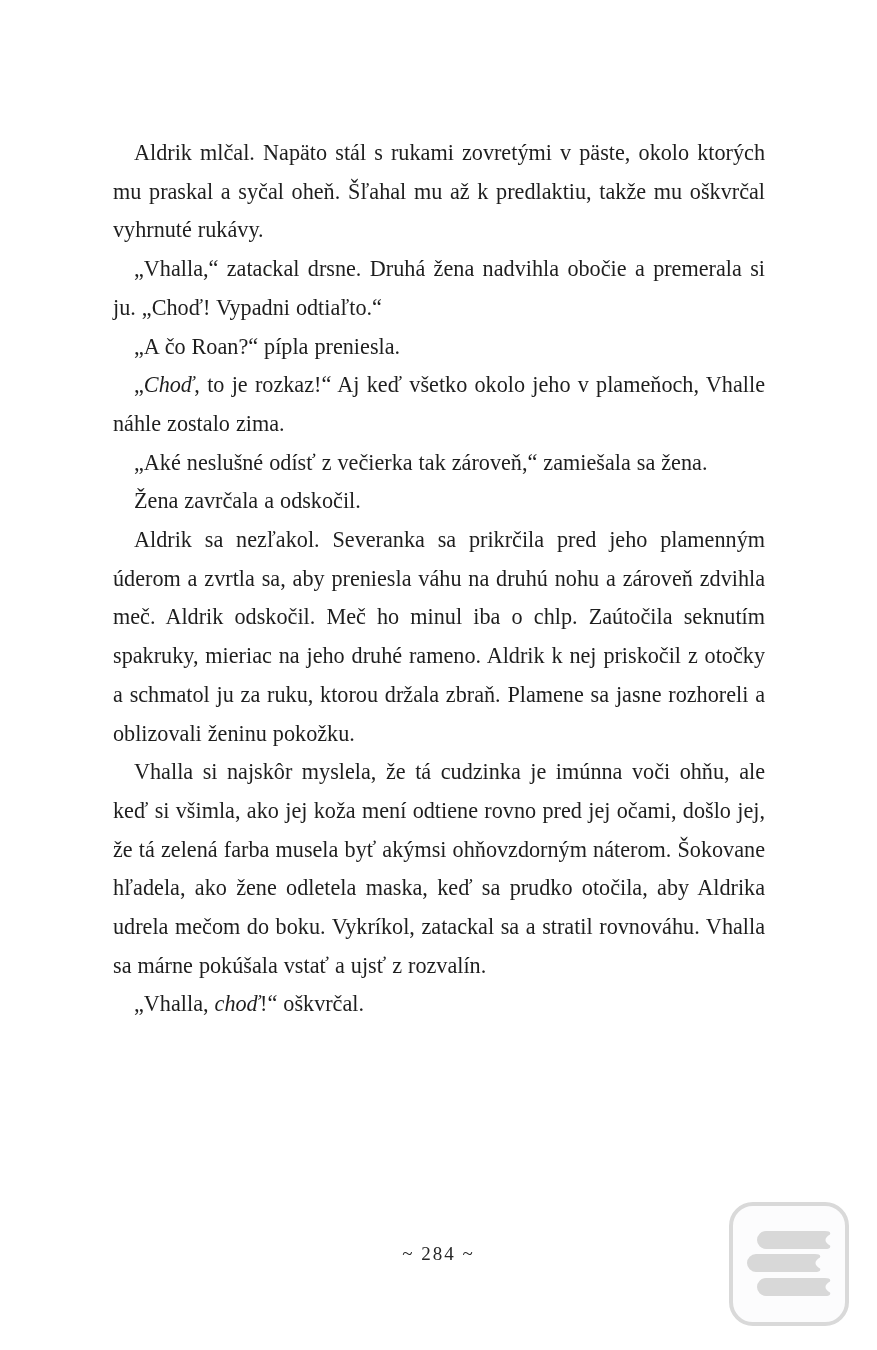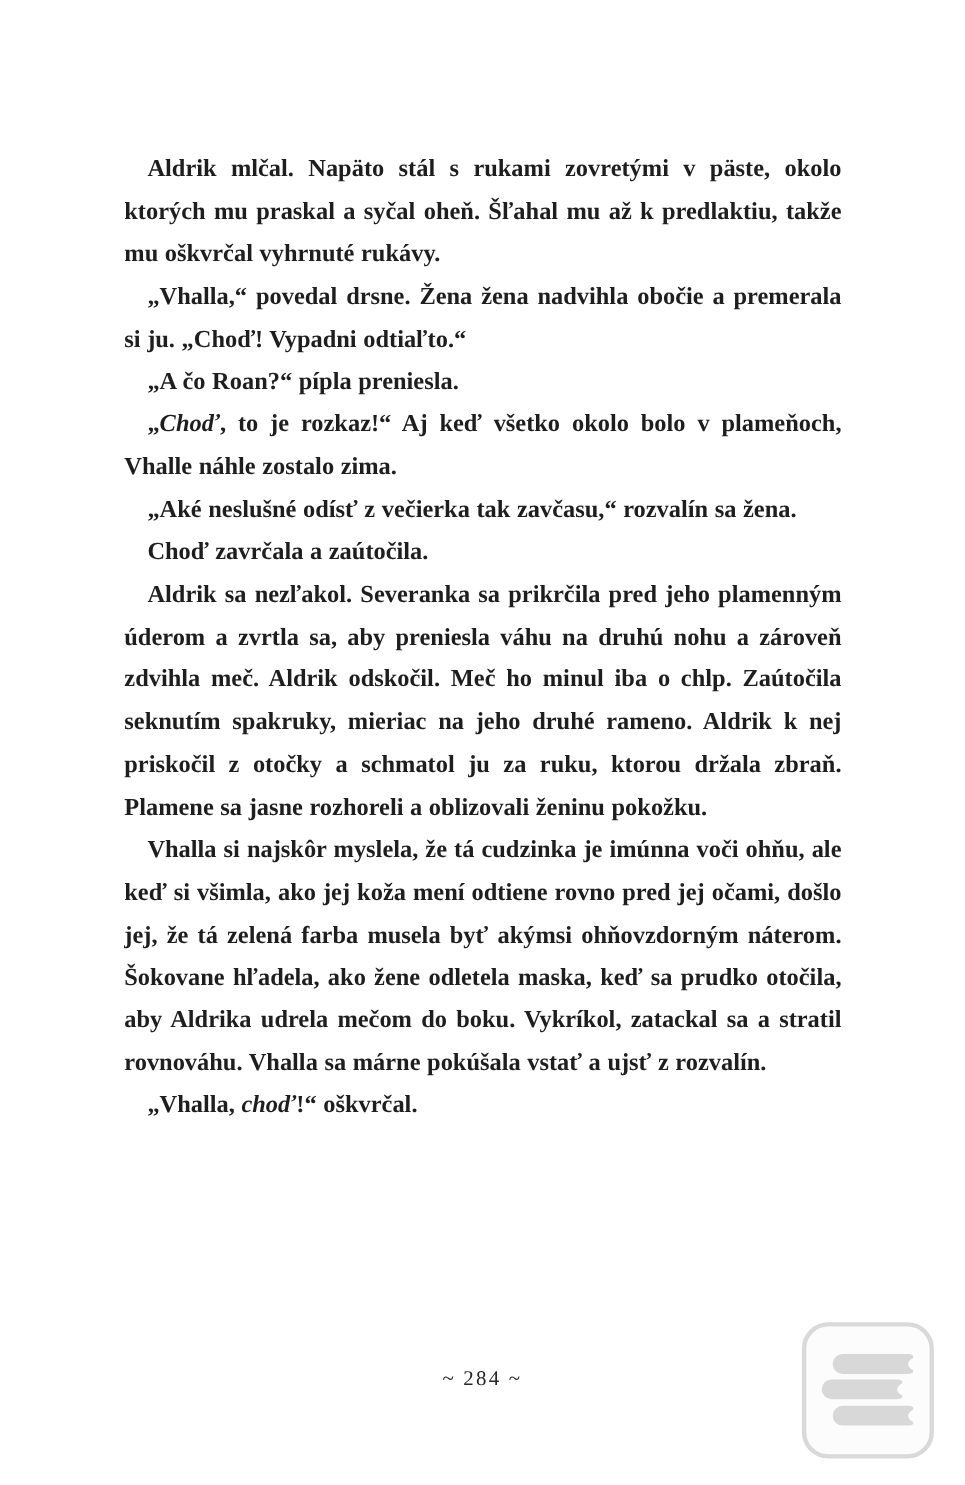--- a/index.html
+++ b/index.html
@@ -27,21 +27,20 @@
     line-height: 38.7px;
     text-align: justify;
     color: #1e1e1e;
   }
   .para {
     margin: 0;
     text-indent: 21px;
     hyphens: manual;
     -webkit-hyphens: manual;
     word-spacing: 0.02em;
-    font-weight: bold;
   }
   .para em {
     font-style: italic;
   }
   .page-number {
     position: absolute;
     left: 0;
     top: 1243px;
     width: 877px;
     text-align: center;
@@ -69,25 +68,25 @@
     display: block;
   }
 </style>
 </head>
 <body style="background: rgb(255, 255, 255);">
 
 <div class="page">
 
   <main class="text-block" id="paragraphs" style="color: rgb(30, 30, 30);">
       <p class="para"><span>Aldrik mlčal. Napäto stál s rukami zovretými v päste, okolo ktorých mu praskal a syčal oheň. Šľahal mu až k predlaktiu, takže mu oškvrčal vyhrnuté rukávy.</span></p>
-      <p class="para"><span>„Vhalla,“ povedal drsne. Žena žena nadvihla obočie a preme­rala si ju. „Choď! Vypadni odtiaľto.“</span></p>
+      <p class="para"><span>„Vhalla,“ zatackal drsne. Druhá žena nadvihla obočie a preme­rala si ju. „Choď! Vypadni odtiaľto.“</span></p>
       <p class="para"><span>„A čo Roan?“ pípla preniesla.</span></p>
-      <p class="para"><span>„</span><em>Choď</em><span>, to je rozkaz!“ Aj keď všetko okolo bolo v plameňoch, Vhalle náhle zostalo zima.</span></p>
-      <p class="para"><span>„Aké neslušné odísť z večierka tak zavčasu,“ rozvalín sa žena.</span></p>
-      <p class="para"><span>Choď zavrčala a zaútočila.</span></p>
+      <p class="para"><span>„</span><em>Choď</em><span>, to je rozkaz!“ Aj keď všetko okolo jeho v plameňoch, Vhalle náhle zostalo zima.</span></p>
+      <p class="para"><span>„Aké neslušné odísť z večierka tak zároveň,“ zamiešala sa žena.</span></p>
+      <p class="para"><span>Žena zavrčala a odskočil.</span></p>
       <p class="para"><span>Aldrik sa nezľakol. Severanka sa prikrčila pred jeho plamen­ným úderom a zvrtla sa, aby preniesla váhu na druhú nohu a zároveň zdvihla meč. Aldrik odskočil. Meč ho minul iba o chlp. Zaútočila seknutím spakruky, mieriac na jeho druhé rameno. Aldrik k nej priskočil z otočky a schmatol ju za ruku, ktorou držala zbraň. Plamene sa jasne rozhoreli a oblizovali ženinu pokožku.</span></p>
       <p class="para"><span>Vhalla si najskôr myslela, že tá cudzinka je imúnna voči ohňu, ale keď si všimla, ako jej koža mení odtiene rovno pred jej očami, došlo jej, že tá zelená farba musela byť akýmsi ohňovzdorným náterom. Šokovane hľadela, ako žene odletela maska, keď sa prudko otočila, aby Aldrika udrela mečom do boku. Vykríkol, zatackal sa a stratil rovnováhu. Vhalla sa márne pokúšala vstať a ujsť z rozvalín.</span></p>
       <p class="para"><span>„Vhalla, </span><em>choď</em><span>!“ oškvrčal.</span></p>
     </main>
 
   <div class="page-number">~ 284 ~</div>
 
   <div class="logo-box" style="border-color: rgb(217, 217, 217); background: rgb(252, 252, 253);">
     <svg viewBox="0 0 120 124" xmlns="http://www.w3.org/2000/svg">
       <path d="M37,29 H96 C100,29 102,30 101,32.5 C95,36 95,40 101,43.5 C102,46 100,47 96,47 H37 A9,9 0 0 1 37,29 Z" fill="#d8d8d8"></path>

